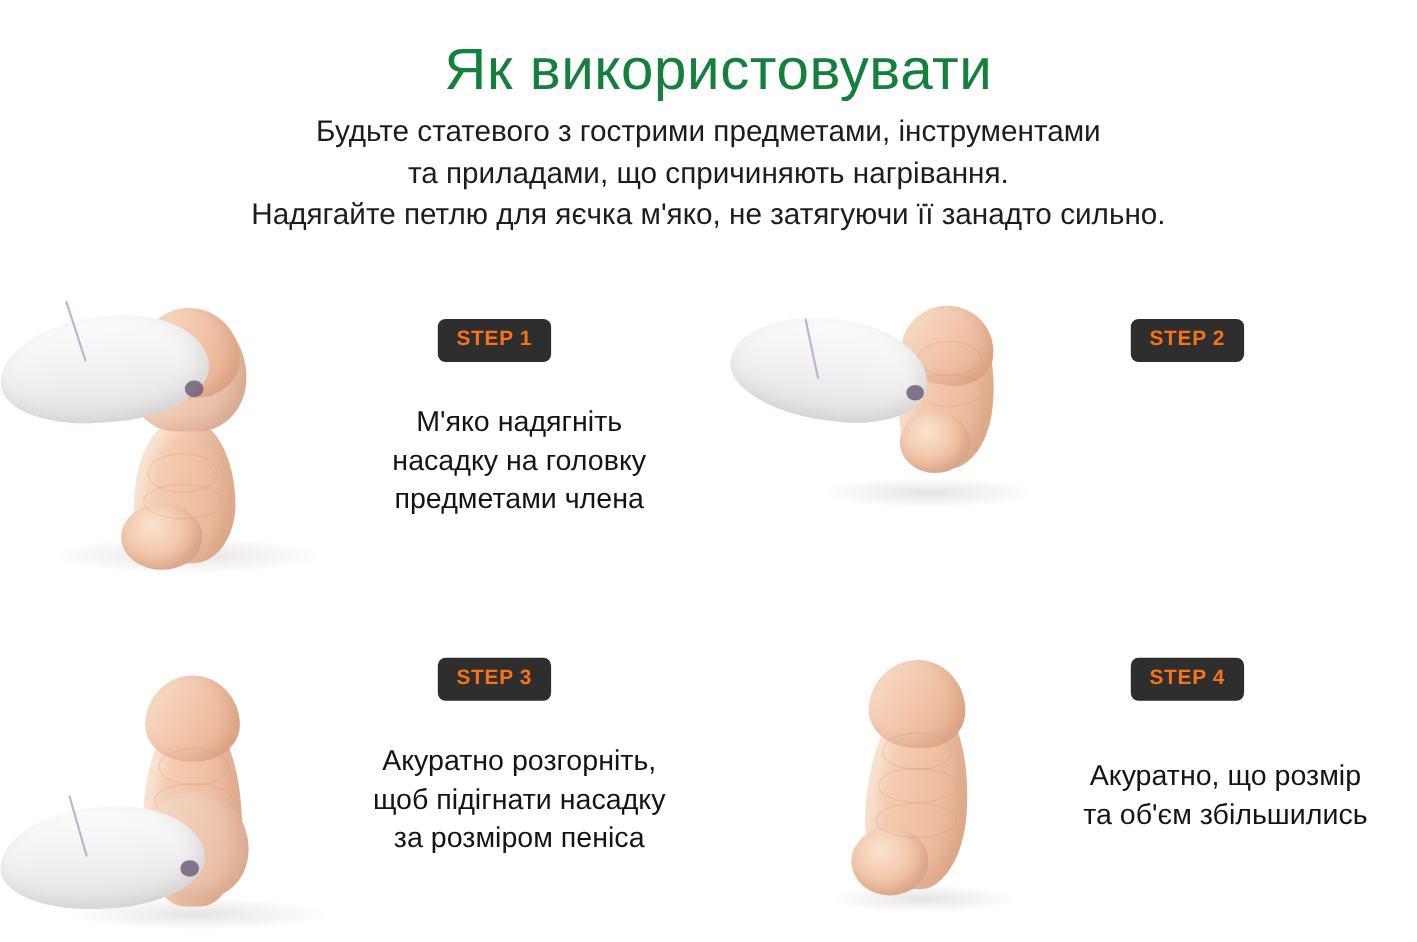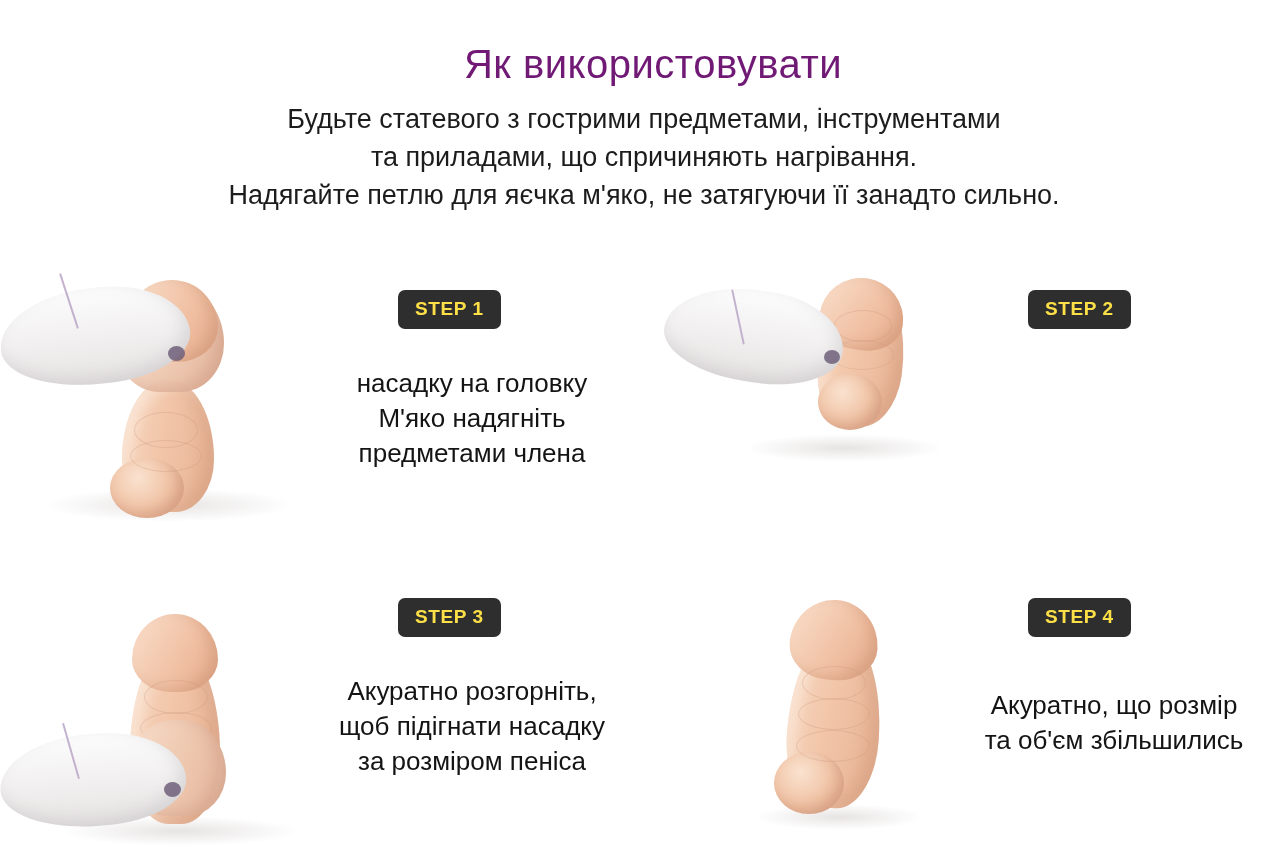--- a/index.html
+++ b/index.html
@@ -20,24 +20,24 @@
     height: 856px;
     position: relative;
   }
 
   
   .header {
     padding-top: 34px;
     text-align: center;
   }
   .main-title {
-    font-size: 40px;
+    font-size: 53px;
     line-height: 60px;
     font-weight: 400;
-    color: #701a75;
+    color: #15803d;
     margin: 0 0 6px 18px;
     letter-spacing: 0.5px;
   }
   .subtitle {
     font-size: 27px;
     line-height: 38px;
     font-weight: 400;
     color: #1c1c1c;
     margin: 0 auto;
     width: 1180px;
@@ -75,21 +75,21 @@
     position: absolute;
     left: 300px;
     top: 0;
     width: 344px;
     height: 300px;
   }
 
   .badge {
     display: inline-block;
     background: #2e2e2e;
-    color: #fde047;
+    color: #f97316;
     font-size: 19px;
     font-weight: bold;
     letter-spacing: 0.6px;
     padding: 9px 17px 10px 17px;
     border-radius: 7px;
     line-height: 20px;
   }
   .badge-wrap {
     position: absolute;
     top: 28px;
@@ -213,22 +213,22 @@
           <div class="cuff" style="left:40px; top:38px; width:58px; transform:rotate(72deg);"></div>
           <div class="nail" style="left:168px; top:84px; width:17px; height:15px;"></div>
           <div class="ring" style="left:118px; top:74px; width:28px; height:28px; border-width:5px; opacity:0.0;"></div>
         </div>
       </div>
       <div class="step-right">
         <div class="badge-wrap">
           <span class="badge">STEP 1</span>
         </div>
         <div class="step-caption">
+          <span class="ln">М'яко надягніть</span>
           <span class="ln">насадку на головку</span>
-          <span class="ln">М'яко надягніть</span>
           <span class="ln">предметами члена</span>
         </div>
       </div>
     </div>
 
     <div class="step step-2">
       <div class="step-illustration">
         <div class="art">
           <div class="shadow" style="left:100px; top:172px; width:200px; height:28px;"></div>
           <div class="shaft" style="left:176px; top:24px; width:84px; height:140px; transform:rotate(8deg);"></div>

